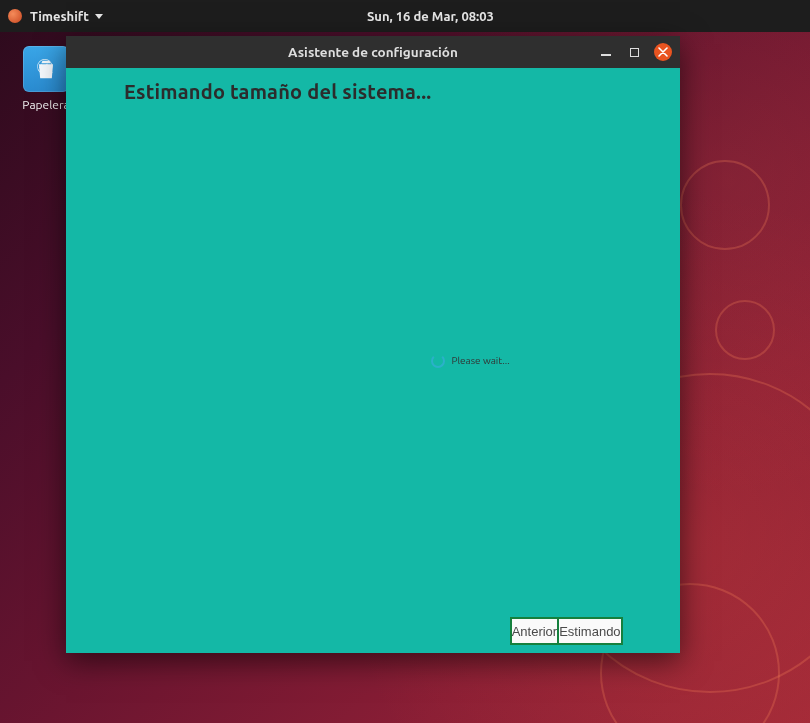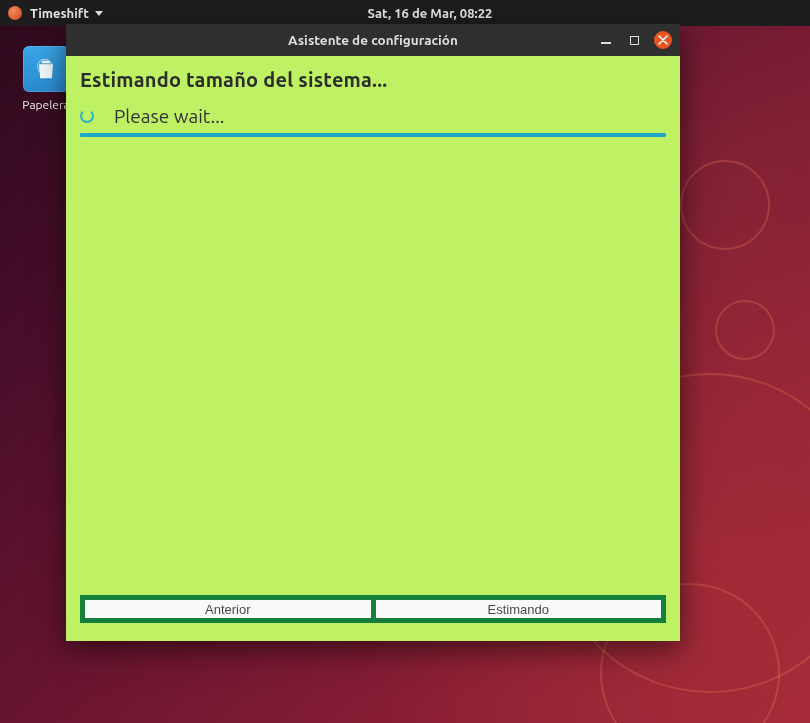--- a/index.html
+++ b/index.html
@@ -21,21 +21,21 @@
   .r1 { width: 320px; height: 320px; right: -60px; bottom: 30px; }
   .r2 { width: 180px; height: 180px; right: 30px; bottom: -40px; border-width:1.5px;}
   .r3 { width: 90px; height: 90px; right: 40px; top: 160px; border-width:1.5px;}
   .r4 { width: 60px; height: 60px; right: 35px; top: 300px; border-width:1.5px;}
   .r5 { width: 40px; height: 40px; right: 150px; top: 360px; border-width:1.5px;}
 
   
   .top-panel {
     position: absolute; top: 0; left: 0; right: 0; height: 26px;
     background: #1d1d1d; color: #e6e6e6;
-    display: flex; align-items: center; padding: 10px 8px;
+    display: flex; align-items: center; padding: 16px 8px;
     font-size: 13px; font-weight: 600;
   }
   .panel-left { display: flex; align-items: center; gap: 8px; }
   .app-icon {
     width: 14px; height: 14px; border-radius: 50%;
     background: radial-gradient(circle at 35% 35%, #f58b5a, #c84720);
     display: inline-block;
   }
   .panel-dropdown { display:flex; align-items:center; gap:6px; cursor:pointer;}
   .caret-down {
@@ -53,66 +53,66 @@
     width: 46px; height: 46px; margin: 0 auto 6px;
     border-radius: 6px;
     background: linear-gradient(#3aa6e8, #2a8bd0);
     display:flex; align-items:center; justify-content:center;
     box-shadow: inset 0 0 0 1px rgba(255,255,255,0.15);
   }
   .trash-icon svg { width: 28px; height: 28px; fill: #fff; opacity:0.95;}
 
   
   .dialog {
-    position: absolute; left: 66px; top: 24px;
+    position: absolute; left: 66px; top: 36px;
     width: 614px; height: 617px;
-    background: #bef264;
+    background: #14b8a6;
     box-shadow: 0 8px 28px rgba(0,0,0,0.55);
     display: flex; flex-direction: column;
   }
   .titlebar {
     height: 32px; background: #2f2f2f; color: #dedede;
     display: flex; align-items: center; position: relative;
     font-size: 13.5px; font-weight: 600;
   }
   .titlebar .title { position:absolute; left:50%; transform:translateX(-50%); }
   .win-controls { position:absolute; right:8px; display:flex; align-items:center; gap:12px;}
   .win-btn { width:16px; height:16px; display:flex; align-items:center; justify-content:center; cursor:pointer;}
   .win-min { border-bottom: 2px solid #ddd; height: 2px; width: 10px; margin-top:6px;}
   .win-max { width:9px; height:9px; border:1.6px solid #ddd;}
   .win-close {
     width:18px; height:18px; border-radius:50%;
     background:#e95420; color:#fff; font-size:12px; line-height:1;
     display:flex; align-items:center; justify-content:center;
     font-weight:400;
   }
 
-  .content { flex:1; padding: 12px 14px 18px; display:flex; flex-direction:column; }
+  .content { flex:1; padding: 12px 14px 8px; display:flex; flex-direction:row;margin-left:44px; }
   .heading { font-size: 20px; font-weight: 700; color:#2c2c2c; letter-spacing:0.2px; margin-bottom:14px;}
-  .status-row { display:flex; align-items:center; gap:20px; font-size:19px; color:#333; margin-bottom:4px;}
+  .status-row { display:flex; align-items:center; gap:6px; font-size:10px; color:#333; margin-bottom:4px;}
   .spinner {
     width:14px; height:14px; border-radius:50%;
     border:2px solid #2bb1c9; border-top-color:transparent;
     display:inline-block;
   }
   .progress-track {
     height:4px; background:#e2e2e2; margin-top:2px; position:relative;
     border-radius:1px; overflow:hidden;
   }
   .progress-fill {
     position:absolute; left:0; top:0; bottom:0; width:100%;
     background:#1fa8c5;
   }
 
   .button-row {
     display:flex; gap:0; margin-top:auto;
   }
   .wiz-btn {
     flex:1; height:28px; background:#fafafa;
-    border:5px solid #15803d; font-size:13px; color:#4a4a4a;
+    border:2px solid #15803d; font-size:13px; color:#4a4a4a;
     cursor:pointer;
   }
   .wiz-btn + .wiz-btn { border-left:none; }
 </style>
 </head>
 <body>
 
 <div class="wallpaper">
   <div class="ring r1"></div>
   <div class="ring r2"></div>
@@ -122,21 +122,21 @@
 </div>
 
 <div class="top-panel">
   <div class="panel-left">
     <span class="app-icon"></span>
     <div class="panel-dropdown">
       <span>Timeshift</span>
       <span class="caret-down"></span>
     </div>
   </div>
-  <div class="panel-center">Sat, 16 de Mar, 08:22</div>
+  <div class="panel-center">Sun, 16 de Mar, 08:03</div>
 </div>
 
 <div class="desktop-icon">
   <div class="trash-icon">
     <svg viewBox="0 0 24 24">
         <path d="M11 4a6 6 0 1 0 .001 12.001A6 6 0 0 0 11 4zm-6.5 6a6.5 6.5 0 1 1 13 0 6.5 6.5 0 0 1-13 0zM8 8l3 2 2-3 1 4 3-1-2 3 3 2-4 0-1 3-2-3-3 1 1-3-3-2z" opacity="0.9"></path>
         <path d="M12 2a10 10 0 1 0 0 20 10 10 0 0 0 0-20zm0 1.6a8.4 8.4 0 1 1 0 16.8 8.4 8.4 0 0 1 0-16.8z" fill="none"></path>
         <path d="M6 8h12l-1 12H7L6 8zm3-3h6l1 2H8l1-2z"></path>
       </svg>
   </div>

